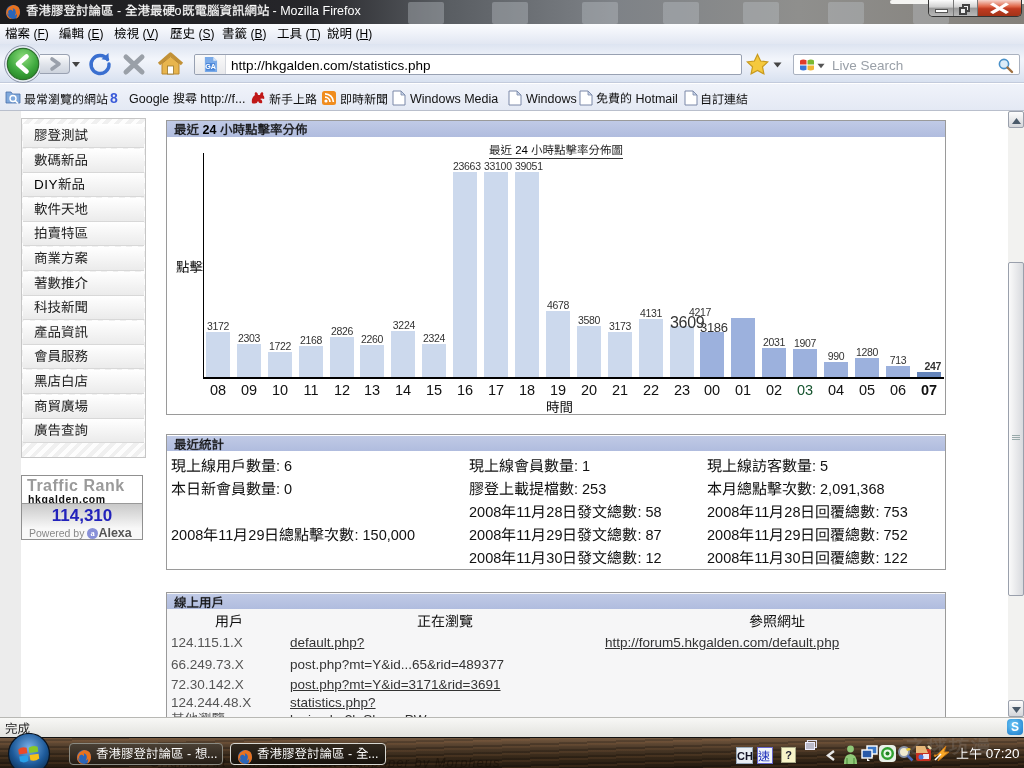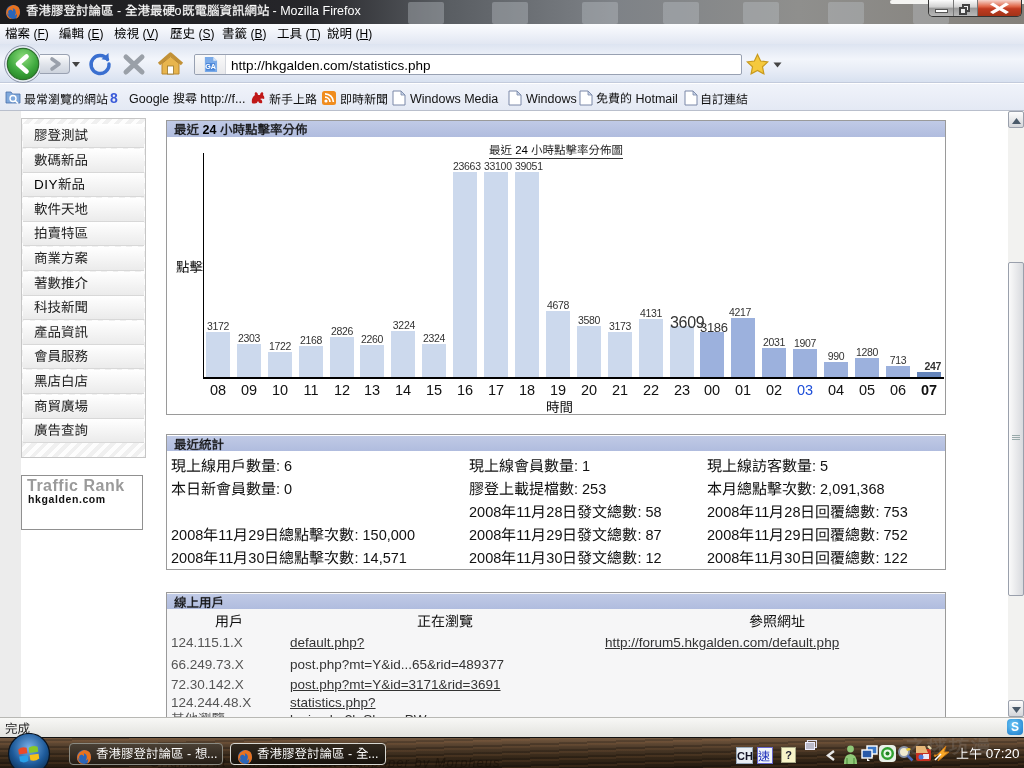--- a/index.html
+++ b/index.html
@@ -138,20 +138,36 @@
         <text x="8" y="13" font-size="7.5" font-weight="bold" fill="#fff" text-anchor="middle" font-family="Liberation Sans">GA</text>
       </svg>
       <div class="ab nw" style="left:36px;top:3px;font-size:13.5px;color:#000">http://hkgalden.com/statistics.php</div>
     </div>
     <svg class="ab" style="left:746px;top:9px" width="23" height="23" viewBox="0 0 23 23">
       <path d="M11.5 1.5L14.6 8L21.8 8.9L16.5 13.8L17.9 20.9L11.5 17.4L5.1 20.9L6.5 13.8L1.2 8.9L8.4 8Z" fill="#f5c93d" stroke="#c89a1e" stroke-width="1.2"></path>
     </svg>
     <svg class="ab" style="left:773px;top:18px" width="9" height="6" viewBox="0 0 9 6">
       <path d="M0.5 0.5L4.5 5.5L8.5 0.5Z" fill="#444"></path>
     </svg>
+    <div class="ab" style="left:793px;top:10px;width:227px;height:21px;background:#fff;border:1px solid #aab2c0;border-radius:2px">
+      <svg class="ab" style="left:5px;top:2px" width="16" height="16" viewBox="0 0 16 16">
+        <path d="M1 3.5Q4 1.5 7.5 3.2L7.5 7.5L1 7.5Z" fill="#e03a2a"></path>
+        <path d="M8.5 3.4Q12 1.6 15 3.5L15 7.5L8.5 7.5Z" fill="#7ab832"></path>
+        <path d="M1 8.5L7.5 8.5L7.5 12.8Q4 14.5 1 12.5Z" fill="#3a76d8"></path>
+        <path d="M8.5 8.5L15 8.5L15 12.5Q12 14.4 8.5 12.8Z" fill="#f0b636"></path>
+      </svg>
+      <svg class="ab" style="left:23px;top:8px" width="8" height="6" viewBox="0 0 9 6">
+        <path d="M0.5 0.5L4.5 5.5L8.5 0.5Z" fill="#555"></path>
+      </svg>
+      <div class="ab nw" style="left:38px;top:3px;font-size:13.5px;color:#9aa0a8">Live Search</div>
+      <svg class="ab" style="left:203px;top:2px" width="17" height="17" viewBox="0 0 17 17">
+        <circle cx="7" cy="7" r="4.6" fill="#dcecf8" stroke="#4a90c8" stroke-width="1.6"></circle>
+        <path d="M10.5 10.5L15 15" stroke="#a07040" stroke-width="2.4" stroke-linecap="round"></path>
+      </svg>
+    </div>
   </div>
 <div class="ab" style="left:0;top:84px;width:1024px;height:27px;background:linear-gradient(#f0f3fa,#e4e9f4);border-bottom:1px solid #b9bfcc">
     <svg class="ab" style="left:5px;top:6px" width="16" height="15" viewBox="0 0 16 15">
       <path d="M1 2h5l1.5 2H15v9H1Z" fill="#7fa8dc" stroke="#4a6ea8" stroke-width="0.8"></path>
       <circle cx="8" cy="8.5" r="3" fill="none" stroke="#fff" stroke-width="1.4"></circle>
       <path d="M10 10.5L13 13.5" stroke="#fff" stroke-width="1.6"></path>
     </svg>
     <div class="ab nw" style="left:24px;top:8px"><svg style="width:84px;height:12.6px;vertical-align:-2.0px" viewBox="0 0 84 12.6">
         <g fill="#111" transform="translate(0 10.6) scale(0.012000 -0.012000)">
           <use href="#u6700" x="0"></use>
@@ -327,23 +343,30 @@
         </svg></div>
       <div class="ab nw" style="left:1px;top:300px;width:121px;height:24px;background:linear-gradient(#ffffff,#ebebeb);border-bottom:1px solid #d8d8d8;padding:4px 0 0 11px"><svg style="width:54.0px;height:14.2px;vertical-align:-2.3px" viewBox="0 0 54.0 14.2">
           <g fill="#222" transform="translate(0 11.9) scale(0.013500 -0.013500)">
             <use href="#u5ee3" x="0"></use>
             <use href="#u544a" x="1000"></use>
             <use href="#u67e5" x="2000"></use>
             <use href="#u8a62" x="3000"></use>
           </g>
         </svg></div>
     </div>
-    <div class="ab" style="left:21px;top:364px;width:122px;height:55px;border:1px solid #909090;background:#fff">
+    <div class="ab" style="left:21px;top:364px;width:122px;height:65px;border:1px solid #909090;background:#fff">
       <div class="ab nw" style="left:5px;top:1px;font-size:16px;font-weight:bold;color:#9a9a9a;letter-spacing:0.5px">Traffic Rank</div>
       <div class="ab nw" style="left:6px;top:17px;font-size:10.5px;font-weight:bold;color:#111;letter-spacing:0.6px">hkgalden.com</div>
+      <div class="ab" style="left:0;top:27px;width:120px;height:36px;border-top:1px solid #999;background:linear-gradient(#c9c9c9,#f8f8f8 70%)">
+        <div class="ab nw" style="left:0;top:2px;width:120px;text-align:center;font-size:17px;font-weight:bold;color:#2222bb">114,310</div>
+        <div class="ab nw" style="left:7px;top:22px;font-size:10.5px;color:#888">Powered by <svg width="11" height="11" viewBox="0 0 11 11" style="vertical-align:-2px">
+            <circle cx="5.5" cy="5.5" r="5.5" fill="#8890d8"></circle>
+            <text x="5.5" y="8.4" font-size="8.5" font-weight="bold" fill="#fff" text-anchor="middle" font-family="Liberation Serif">a</text>
+          </svg><span style="font-size:12.5px;font-weight:bold;color:#555">Alexa</span></div>
+      </div>
     </div>
     <div class="ab" style="left:166px;top:9px;width:780px;height:295px;border:1px solid #9a9a9a;background:#fff"></div>
     <div class="ab nw" style="left:167px;top:10px;width:778px;height:16px;background:linear-gradient(#c0cae6,#b0bcde);padding:1px 0 0 7px"><svg style="width:25.0px;height:13.1px;vertical-align:-2.1px" viewBox="0 0 25.0 13.1">
         <g fill="#111" stroke="#111" stroke-width="28" transform="translate(0 11.0) scale(0.012500 -0.012500)">
           <use href="#u6700" x="0"></use>
           <use href="#u8fd1" x="1000"></use>
         </g>
       </svg><span style="font-size:12.5px;font-weight:bold"> 24 </span><svg style="width:87.5px;height:13.1px;vertical-align:-2.1px" viewBox="0 0 87.5 13.1">
         <g fill="#111" stroke="#111" stroke-width="28" transform="translate(0 11.0) scale(0.012500 -0.012500)">
           <use href="#u5c0f" x="0"></use>
@@ -431,28 +454,28 @@
     <div class="ab" style="left:639px;top:208px;width:24px;height:58px;background:#ccd9ed"></div>
     <div class="ab nw" style="left:639px;top:196px;width:24px;text-align:center;font-size:10.5px;letter-spacing:-0.3px;color:#333">4131</div>
     <div class="ab nw" style="left:639px;top:271px;width:24px;text-align:center;font-size:14.5px;color:#111">22</div>
     <div class="ab" style="left:670px;top:215px;width:24px;height:51px;background:#ccd9ed"></div>
     <div class="ab nw" style="left:670px;top:203px;width:24px;text-align:center;font-size:16px;letter-spacing:-0.3px;color:#333">3609</div>
     <div class="ab nw" style="left:670px;top:271px;width:24px;text-align:center;font-size:14.5px;color:#111">23</div>
     <div class="ab" style="left:700px;top:221px;width:24px;height:45px;background:#9cb1dd"></div>
     <div class="ab nw" style="left:700px;top:209px;width:24px;text-align:center;font-size:13px;letter-spacing:-0.3px;color:#333">3186</div>
     <div class="ab nw" style="left:700px;top:271px;width:24px;text-align:center;font-size:14.5px;color:#111">00</div>
     <div class="ab" style="left:731px;top:207px;width:24px;height:59px;background:#9cb1dd"></div>
-    <div class="ab nw" style="left:728px;top:195px;width:24px;text-align:center;font-size:10.5px;letter-spacing:-0.3px;color:#333">4217</div>
+    <div class="ab nw" style="left:688px;top:195px;width:24px;text-align:center;font-size:10.5px;letter-spacing:-0.3px;color:#333">4217</div>
     <div class="ab nw" style="left:731px;top:271px;width:24px;text-align:center;font-size:14.5px;color:#111">01</div>
     <div class="ab" style="left:762px;top:237px;width:24px;height:29px;background:#9cb1dd"></div>
     <div class="ab nw" style="left:762px;top:225px;width:24px;text-align:center;font-size:10.5px;letter-spacing:-0.3px;color:#333">2031</div>
     <div class="ab nw" style="left:762px;top:271px;width:24px;text-align:center;font-size:14.5px;color:#111">02</div>
     <div class="ab" style="left:793px;top:238px;width:24px;height:28px;background:#9cb1dd"></div>
     <div class="ab nw" style="left:793px;top:226px;width:24px;text-align:center;font-size:10.5px;letter-spacing:-0.3px;color:#333">1907</div>
-    <div class="ab nw" style="left:793px;top:271px;width:24px;text-align:center;font-size:14.5px;color:#1d4ed8">03</div>
+    <div class="ab nw" style="left:793px;top:271px;width:24px;text-align:center;font-size:14.5px;color:#14532d">03</div>
     <div class="ab" style="left:824px;top:251px;width:24px;height:15px;background:#9cb1dd"></div>
     <div class="ab nw" style="left:824px;top:239px;width:24px;text-align:center;font-size:10.5px;letter-spacing:-0.3px;color:#333">990</div>
     <div class="ab nw" style="left:824px;top:271px;width:24px;text-align:center;font-size:14.5px;color:#111">04</div>
     <div class="ab" style="left:855px;top:247px;width:24px;height:19px;background:#9cb1dd"></div>
     <div class="ab nw" style="left:855px;top:235px;width:24px;text-align:center;font-size:10.5px;letter-spacing:-0.3px;color:#333">1280</div>
     <div class="ab nw" style="left:855px;top:271px;width:24px;text-align:center;font-size:14.5px;color:#111">05</div>
     <div class="ab" style="left:886px;top:255px;width:24px;height:11px;background:#9cb1dd"></div>
     <div class="ab nw" style="left:886px;top:243px;width:24px;text-align:center;font-size:10.5px;letter-spacing:-0.3px;color:#333">713</div>
     <div class="ab nw" style="left:886px;top:271px;width:24px;text-align:center;font-size:14.5px;color:#111">06</div>
     <div class="ab" style="left:917px;top:261px;width:24px;height:5px;background:#6585bb"></div>
@@ -627,41 +650,20 @@
           <use href="#u65e5" x="0"></use>
         </g>
       </svg><svg style="width:60px;height:15.8px;vertical-align:-2.6px" viewBox="0 0 60 15.8">
         <g fill="#111" transform="translate(0 13.2) scale(0.015000 -0.015000)">
           <use href="#u56de" x="0"></use>
           <use href="#u8986" x="1000"></use>
           <use href="#u7e3d" x="2000"></use>
           <use href="#u6578" x="3000"></use>
         </g>
       </svg>: 752</div>
-    <div class="ab nw" style="left:171px;top:439px;font-size:14.5px;color:#111"><span style="font-size:14.5px">2008</span><svg style="width:15px;height:15.8px;vertical-align:-2.6px" viewBox="0 0 15 15.8">
-        <g fill="#111" transform="translate(0 13.2) scale(0.015000 -0.015000)">
-          <use href="#u5e74" x="0"></use>
-        </g>
-      </svg><span style="font-size:14.5px">11</span><svg style="width:15px;height:15.8px;vertical-align:-2.6px" viewBox="0 0 15 15.8">
-        <g fill="#111" transform="translate(0 13.2) scale(0.015000 -0.015000)">
-          <use href="#u6708" x="0"></use>
-        </g>
-      </svg><span style="font-size:14.5px">30</span><svg style="width:15px;height:15.8px;vertical-align:-2.6px" viewBox="0 0 15 15.8">
-        <g fill="#111" transform="translate(0 13.2) scale(0.015000 -0.015000)">
-          <use href="#u65e5" x="0"></use>
-        </g>
-      </svg><svg style="width:75px;height:15.8px;vertical-align:-2.6px" viewBox="0 0 75 15.8">
-        <g fill="#111" transform="translate(0 13.2) scale(0.015000 -0.015000)">
-          <use href="#u7e3d" x="0"></use>
-          <use href="#u9ede" x="1000"></use>
-          <use href="#u64ca" x="2000"></use>
-          <use href="#u6b21" x="3000"></use>
-          <use href="#u6578" x="4000"></use>
-        </g>
-      </svg>: 14,571</div>
     <div class="ab nw" style="left:469px;top:439px;font-size:14.5px;color:#111"><span style="font-size:14.5px">2008</span><svg style="width:15px;height:15.8px;vertical-align:-2.6px" viewBox="0 0 15 15.8">
         <g fill="#111" transform="translate(0 13.2) scale(0.015000 -0.015000)">
           <use href="#u5e74" x="0"></use>
         </g>
       </svg><span style="font-size:14.5px">11</span><svg style="width:15px;height:15.8px;vertical-align:-2.6px" viewBox="0 0 15 15.8">
         <g fill="#111" transform="translate(0 13.2) scale(0.015000 -0.015000)">
           <use href="#u6708" x="0"></use>
         </g>
       </svg><span style="font-size:14.5px">30</span><svg style="width:15px;height:15.8px;vertical-align:-2.6px" viewBox="0 0 15 15.8">
         <g fill="#111" transform="translate(0 13.2) scale(0.015000 -0.015000)">

